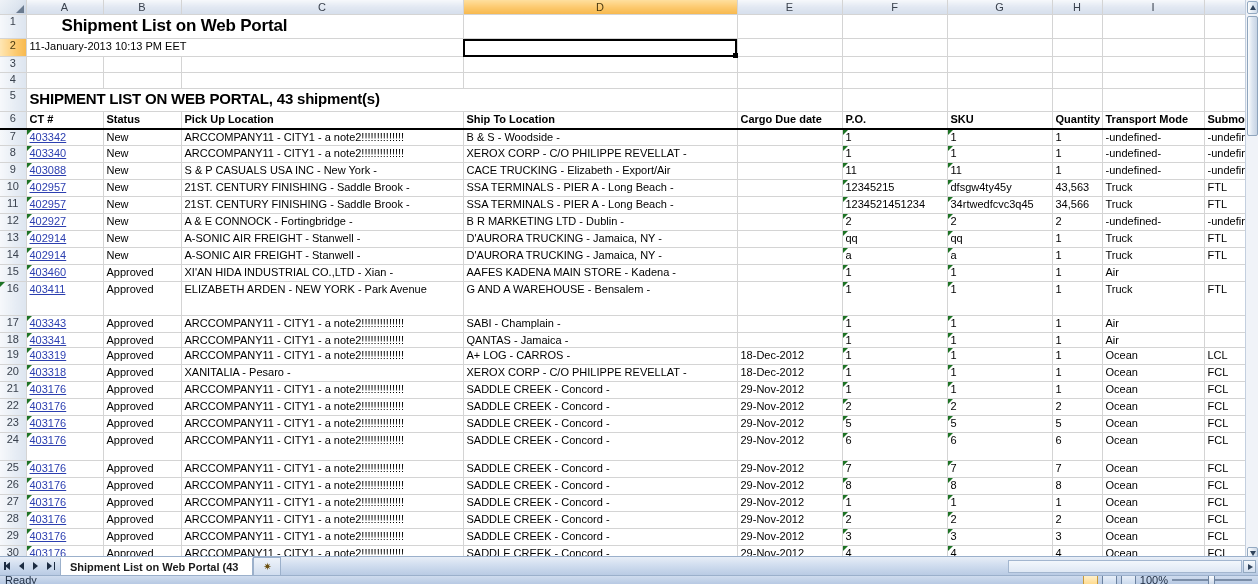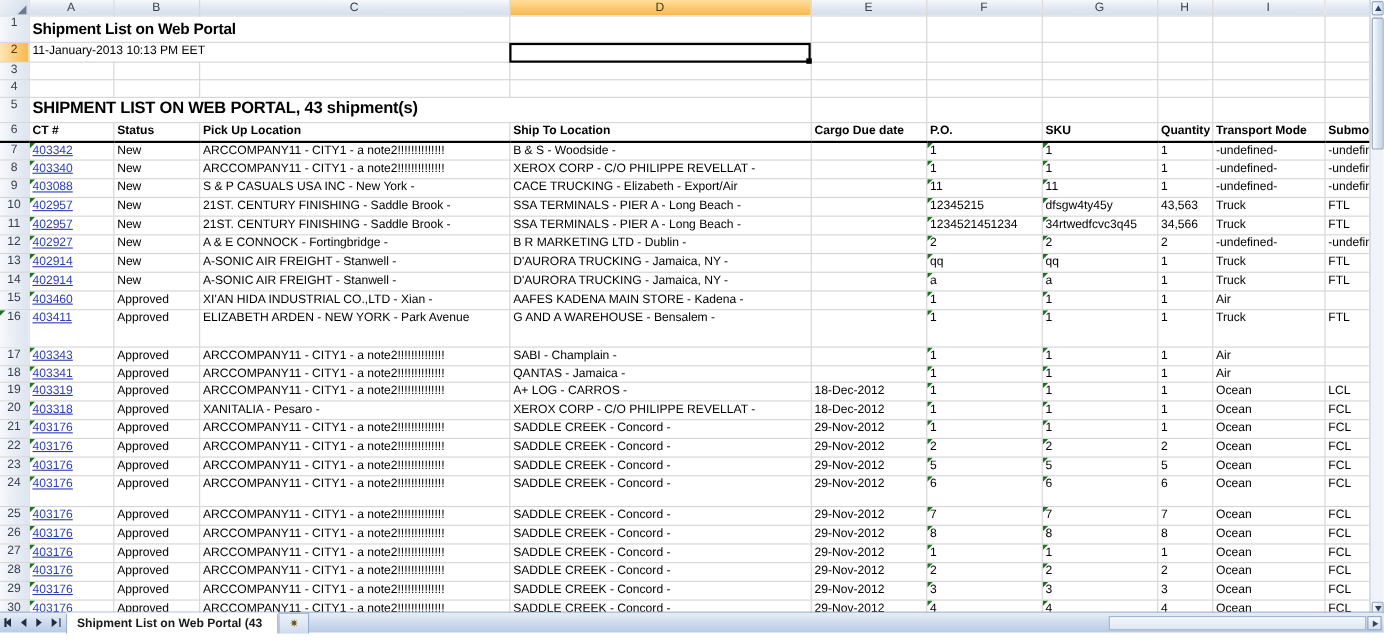--- a/index.html
+++ b/index.html
@@ -111,21 +111,21 @@
     border-width: 5px 5px 0 0;
     border-color: #1d7324 transparent transparent transparent;
     z-index: 3;
   }
 
   .link {
     color: #2c3fb0;
     text-decoration: underline;
     cursor: pointer;
   }
-  .title1 { font-size: 14px; font-weight: bold; line-height: 22px; letter-spacing: -0.2px; }
+  .title1 { font-size: 17px; font-weight: bold; line-height: 22px; letter-spacing: -0.2px; margin-left: 32px; }
   .title2 { font-size: 15px; font-weight: bold; line-height: 20px; letter-spacing: -0.2px;}
   .subtitle { font-size: 11px; line-height: 15px; }
   .hdrcell { font-weight: bold; font-size: 11px; line-height: 15px; }
   tr.headerrow td { border-bottom: 2px solid #000; }
   td.wrapcell .cell { white-space: normal; }
   td.botalign { vertical-align: bottom; }
 
   
   .active-cell-box {
     position: absolute;
@@ -1352,14 +1352,27 @@
     </div>
     <div class="tab-active">Shipment List on Web Portal (43</div>
     <div class="tab-insert">✷</div>
     <div class="tab-filler"></div>
     <div class="hscroll-right">
       <div class="hs-track"></div>
       <div class="hs-arrow"></div>
     </div>
   </div>
 
+  <div class="statusbar">
+    <div class="status-ready">Ready</div>
+    <div class="status-right">
+      <div class="viewbtn sel"></div>
+      <div class="viewbtn"></div>
+      <div class="viewbtn"></div>
+      <div class="zoomtxt">100%</div>
+      <div class="zoomslider">
+        <div class="rail"></div>
+        <div class="knob"></div>
+      </div>
+    </div>
+  </div>
 
 </div>
 
 </body></html>

